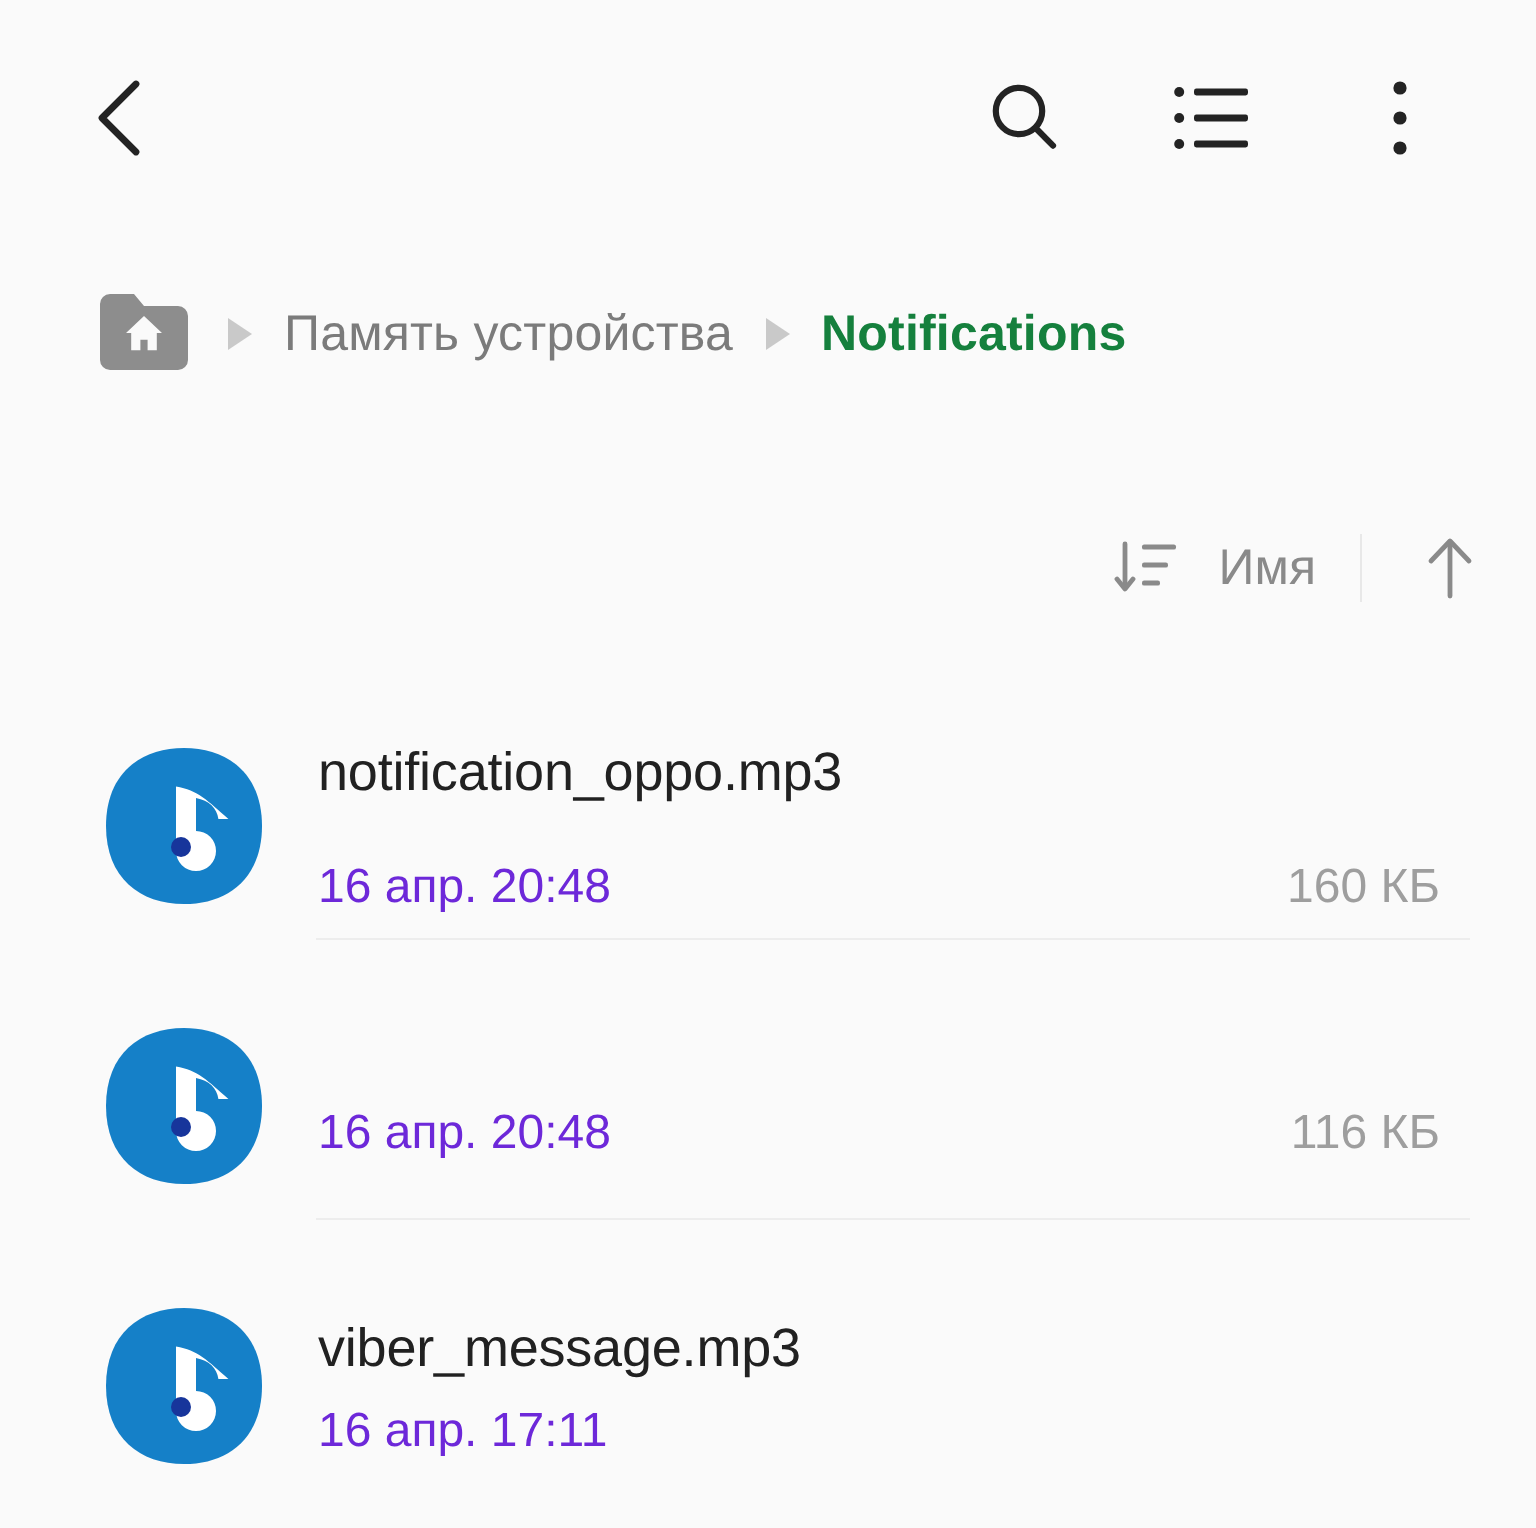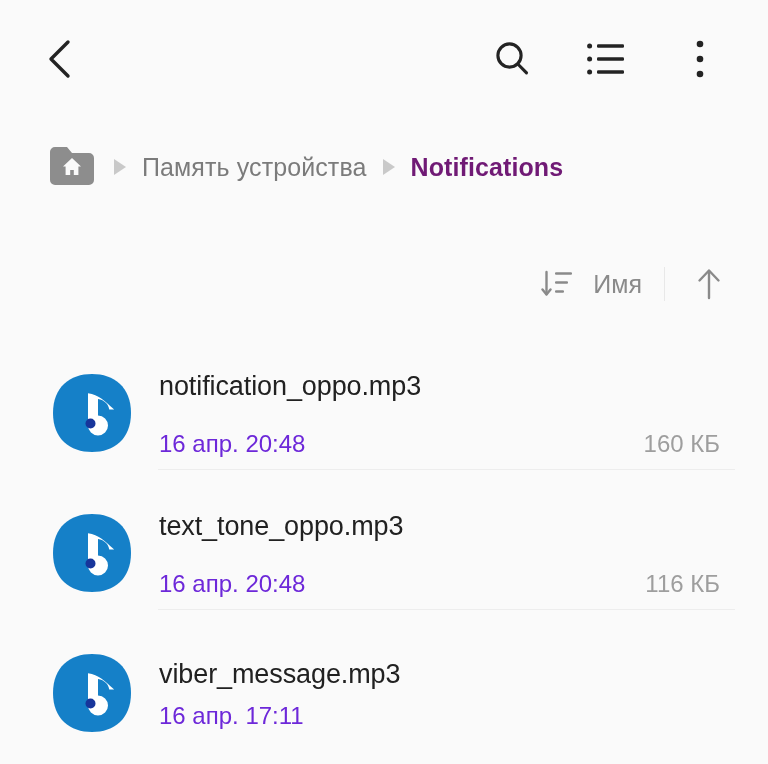--- a/index.html
+++ b/index.html
@@ -84,29 +84,29 @@
 
   .crumb-text {
     font-size: 25px;
     color: #7b7b7b;
     letter-spacing: 0.1px;
     white-space: nowrap;
     cursor: pointer;
   }
 
   .crumb-text.current {
-    color: #701a75;
+    color: #15803d;
     font-weight: 700;
   }
 
   
   .sortbar {
     position: absolute;
     top: 258px;
-    right: 37px;
+    right: 21px;
     display: flex;
     align-items: center;
     height: 52px;
   }
 
   .sort-icon-btn {
     display: flex;
     align-items: center;
     justify-content: center;
     width: 40px;
@@ -330,21 +330,20 @@
       <div class="row-divider"></div>
     </div>
 
     <div class="file-row">
       <svg class="file-icon" viewBox="0 0 80 80">
         <path d="M40 1 C62 1 79 14 79 40 C79 66 62 79 40 79 C18 79 1 66 1 40 C1 14 18 1 40 1 Z" fill="#1580c8"></path>
         <path d="M36 52.5 a10 10 0 1 0 10 -10 V26 c6.5 1.2 10.5 5 11.2 10.5 h5 C51.8 27.5 47 22 36 20.3 Z" fill="#ffffff"></path>
         <circle cx="38.5" cy="50.5" r="5" fill="#17359b"></circle>
       </svg>
       <div class="file-meta">
-        <div class="file-name">text_tone_oppo.mp3</div>
         <div class="file-subrow">
           <div class="file-date">16 апр. 20:48</div>
           <div class="file-size">116 КБ</div>
         </div>
       </div>
       <div class="row-divider"></div>
     </div>
 
     <div class="file-row">
       <svg class="file-icon" viewBox="0 0 80 80">

